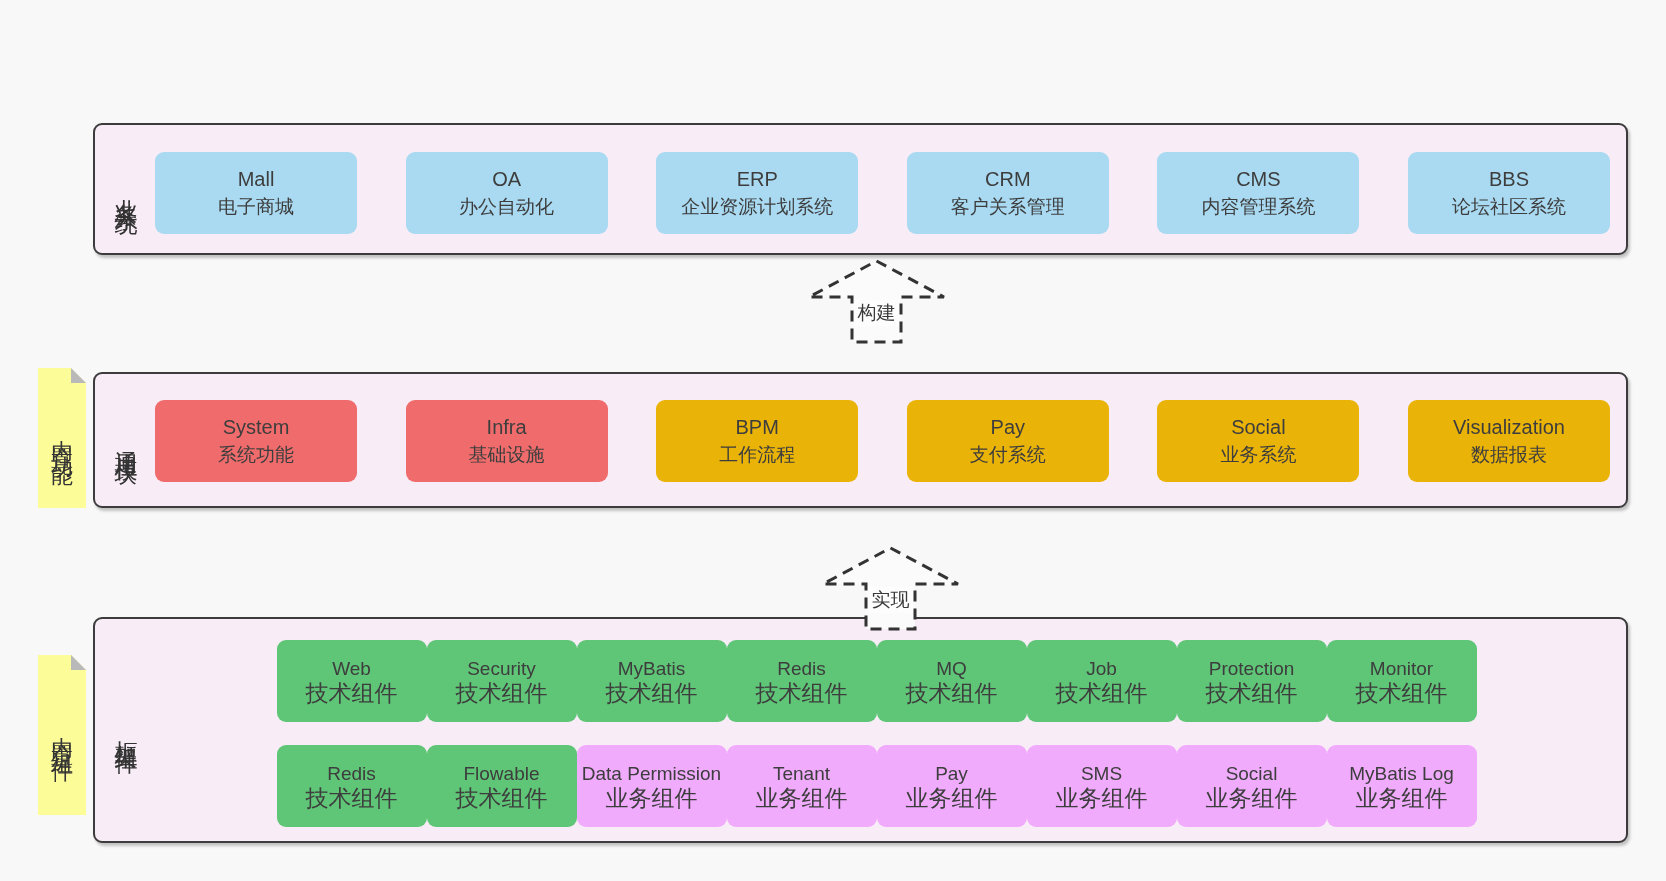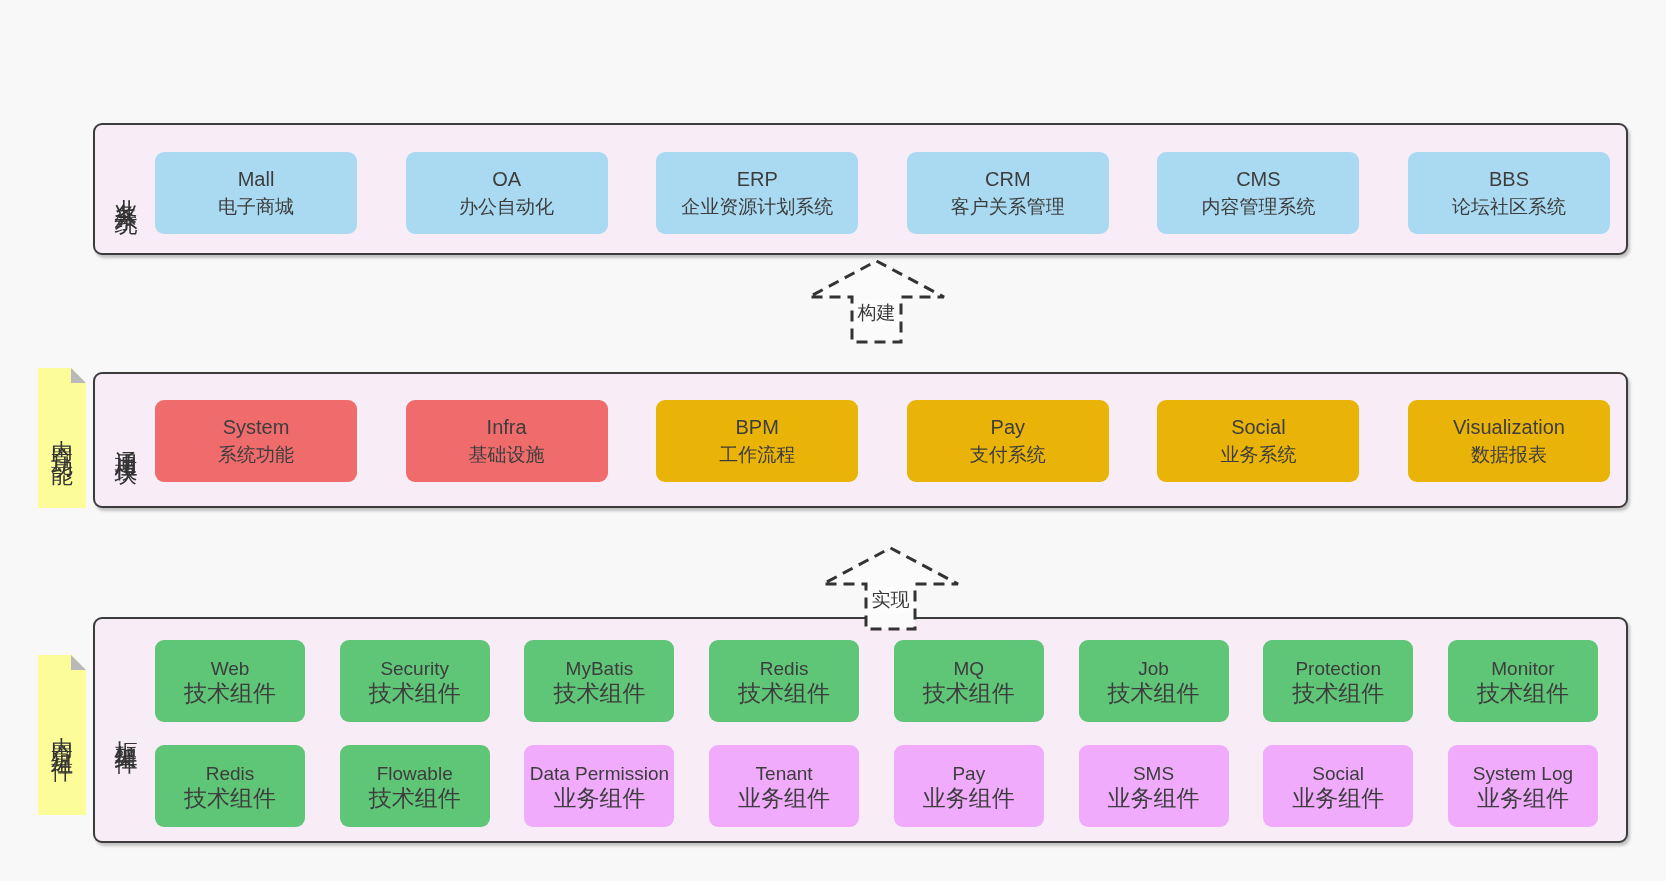--- a/index.html
+++ b/index.html
@@ -19,21 +19,21 @@
   .band-label{
     position:absolute;left:6px;top:0;bottom:0;width:52px;
     display:flex;align-items:center;justify-content:center;
     writing-mode:vertical-rl;text-orientation:upright;
     font-size:23px;letter-spacing:4px;color:#333;
   }
   
   .row6{position:absolute;left:60px;right:16px;display:flex;justify-content:space-between;}
   #band-1 .row6{top:27px;}
   #band-2 .row6{top:26px;}
-  .row8{position:absolute;left:60px;right:28px;display:flex;justify-content:space-between;}
+  .row8{position:absolute;left:60px;right:28px;display:flex;justify-content:center;}
   .row8.r1{top:21px;}
   .row8.r2{top:126px;}
   .box{
     border-radius:9px;display:flex;flex-direction:column;
     align-items:center;justify-content:center;text-align:center;
   }
   .box6{width:202px;height:82px;}
   .box6 .en{font-size:20px;line-height:27px;}
   .box6 .zh{font-size:19px;line-height:27px;}
   .box8{width:150px;height:82px;}
@@ -218,19 +218,19 @@
       </div>
       <div class="box box8 c-lgreen">
         <div class="en">SMS</div>
         <div class="zh">业务组件</div>
       </div>
       <div class="box box8 c-lgreen">
         <div class="en">Social</div>
         <div class="zh">业务组件</div>
       </div>
       <div class="box box8 c-lgreen">
-        <div class="en">System Log</div>
+        <div class="en">MyBatis Log</div>
         <div class="zh">业务组件</div>
       </div>
     </div>
   </div>
 
 </div>
 
 </body></html>

